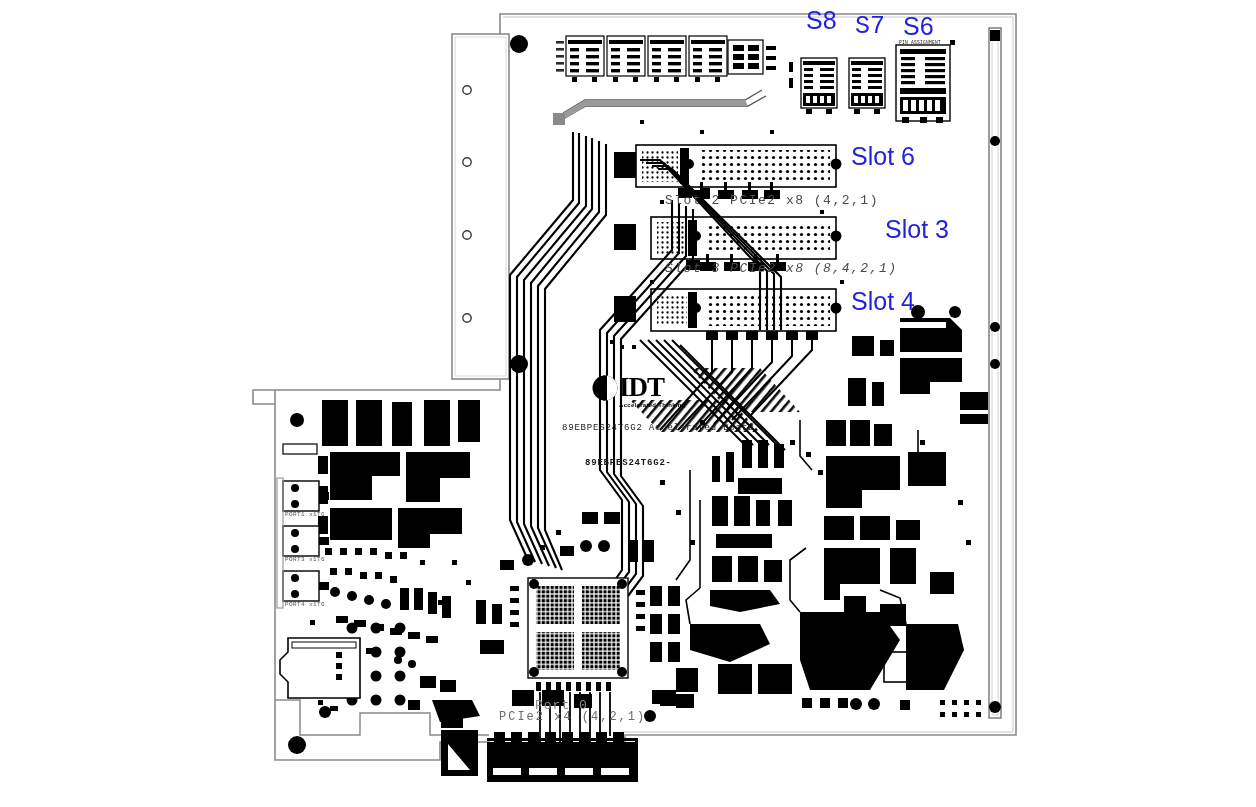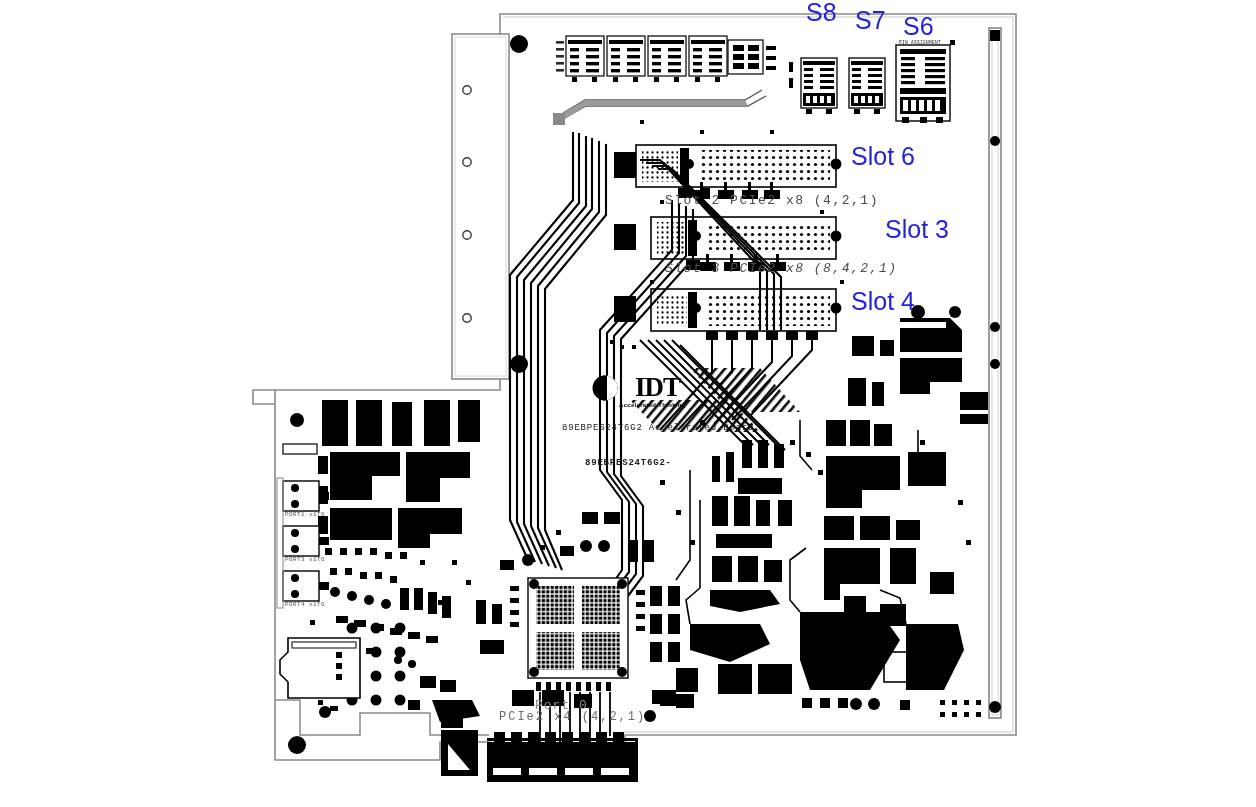--- a/index.html
+++ b/index.html
@@ -680,33 +680,33 @@
         <rect x="650" y="280" width="4" height="4"></rect>
     <rect x="840" y="280" width="4" height="4"></rect>
         <rect x="610" y="340" width="4" height="4"></rect>
     <rect x="620" y="345" width="4" height="4"></rect>
         <rect x="632" y="345" width="4" height="4"></rect>
   </g>
 
 </svg>
 </div>
 
-<div class="anno-label anno-sw" style="left:806px;top:0;">S8</div>
-<div class="anno-label anno-sw" style="left:855px;top:8px;">S7</div>
+<div class="anno-label anno-sw" style="left:806px;top:8px;">S8</div>
+<div class="anno-label anno-sw" style="left:855px;top:14px;font-family:Liberation Mono, monospace;">S7</div>
 <div class="anno-label anno-sw" style="left:903px;top:14px;">S6</div>
 
 <div class="anno-label anno-slot" style="left:851px;top:144px;">Slot 6</div>
 <div class="anno-label anno-slot" style="left:851px;top:217px;margin-left:34px;">Slot 3</div>
 <div class="anno-label anno-slot" style="left:851px;top:289px;">Slot 4</div>
 
 <div class="silk-text silk-slot" style="left:665px;top:194px;">Slot 2 PCIe2 x8 (4,2,1)</div>
 <div class="silk-text silk-slot" style="left:665px;top:262px;font-style:italic;">Slot 3 PCIe2 x8 (8,4,2,1)</div>
 
 <div class="idt-logo" style="left:592px;top:374px;">
-  <div style="display:flex;align-items:center;gap:17px;">
+  <div style="display:flex;align-items:center;gap:1px;">
     <svg width="26" height="26" viewBox="0 0 26 26">
       <circle cx="13" cy="13" r="12.5" fill="#000"></circle>
       <path d="M13,0.5 A12.5,12.5 0 0,1 13,25.5 Z" fill="#ffffff"></path>
       <rect x="11" y="0.5" width="4" height="25" fill="#000"></rect>
     </svg>
     <div class="idt-wordmark">IDT</div>
   </div>
   <div class="idt-tag" style="margin-top:1px;margin-left:27px;">Accelerated Thinking</div>
 </div>
 

